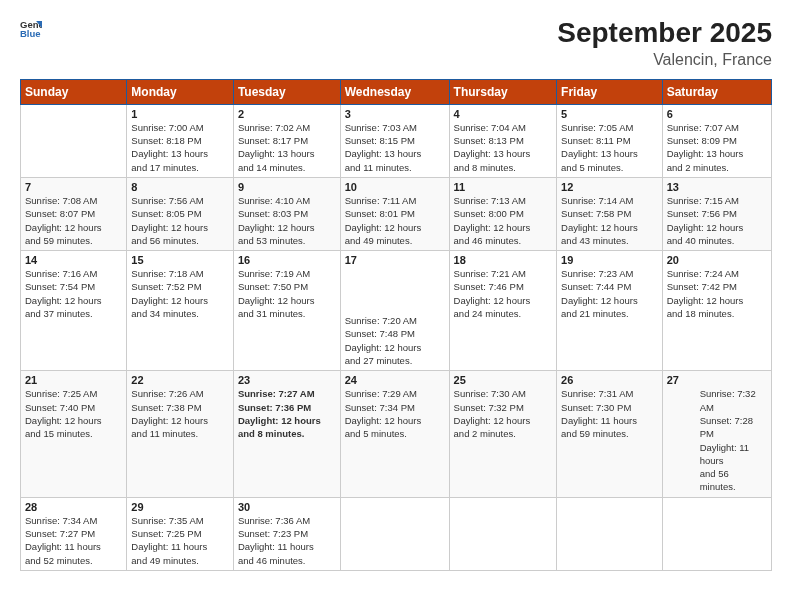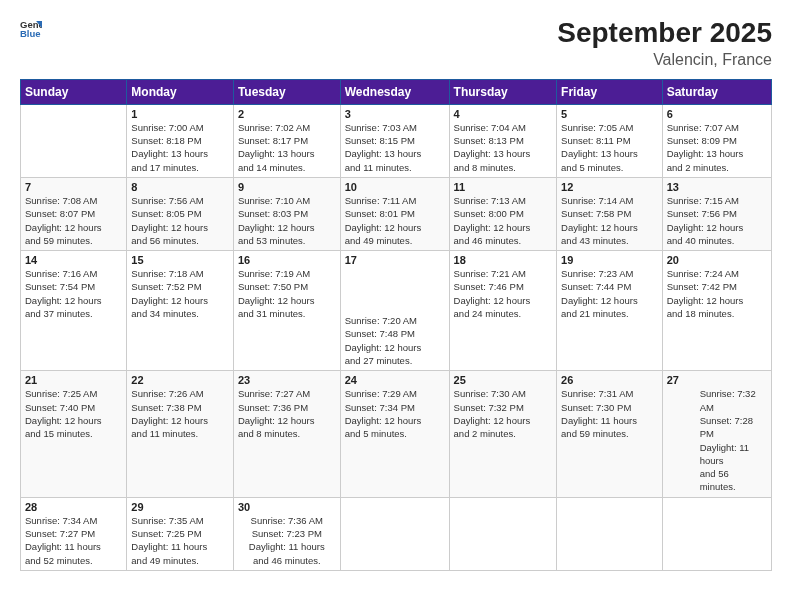--- a/index.html
+++ b/index.html
@@ -44,21 +44,21 @@
       font-size: 16px;
       color: #555;
       margin-top: 2px;
     }
     .calendar {
       width: 100%;
       border-collapse: collapse;
       border: 1px solid #ccc;
     }
     .calendar th {
-      background: #4c1d95;
+      background: #c2410c;
       color: #fff;
       font-size: 12px;
       font-weight: bold;
       padding: 5px 4px;
       text-align: left;
       border: 1px solid #1e5a9e;
     }
     .calendar td {
       vertical-align: top;
       border: 1px solid #ccc;
@@ -172,21 +172,21 @@
           </td>
           <td>
             <span class="day-num">8</span>
             <div class="day-info" style="white-space: pre-line;">Sunrise: 7:56 AM
 Sunset: 8:05 PM
 Daylight: 12 hours
 and 56 minutes.</div>
           </td>
           <td>
             <span class="day-num">9</span>
-            <div class="day-info" style="white-space: pre-line;">Sunrise: 7:10 AM
+            <div class="day-info" style="white-space: pre-line;">Sunrise: 4:10 AM
 Sunset: 8:03 PM
 Daylight: 12 hours
 and 53 minutes.</div>
           </td>
           <td>
             <span class="day-num">10</span>
             <div class="day-info" style="white-space: pre-line;">Sunrise: 7:11 AM
 Sunset: 8:01 PM
 Daylight: 12 hours
 and 49 minutes.</div>
@@ -274,21 +274,21 @@
           </td>
           <td>
             <span class="day-num">22</span>
             <div class="day-info" style="white-space: pre-line;">Sunrise: 7:26 AM
 Sunset: 7:38 PM
 Daylight: 12 hours
 and 11 minutes.</div>
           </td>
           <td>
             <span class="day-num">23</span>
-            <div class="day-info" style="white-space: pre-line;">Sunrise: 7:27 AM
+            <div class="day-info" style="white-space: pre-line; font-weight: bold;">Sunrise: 7:27 AM
 Sunset: 7:36 PM
 Daylight: 12 hours
 and 8 minutes.</div>
           </td>
           <td>
             <span class="day-num">24</span>
             <div class="day-info" style="white-space: pre-line;">Sunrise: 7:29 AM
 Sunset: 7:34 PM
 Daylight: 12 hours
 and 5 minutes.</div>
@@ -325,21 +325,21 @@
           </td>
           <td>
             <span class="day-num">29</span>
             <div class="day-info" style="white-space: pre-line;">Sunrise: 7:35 AM
 Sunset: 7:25 PM
 Daylight: 11 hours
 and 49 minutes.</div>
           </td>
           <td>
             <span class="day-num">30</span>
-            <div class="day-info" style="white-space: pre-line; text-align: center;">Sunrise: 7:36 AM
+            <div class="day-info" style="white-space: pre-line;">Sunrise: 7:36 AM
 Sunset: 7:23 PM
 Daylight: 11 hours
 and 46 minutes.</div>
           </td>
           <td class="empty-cell"></td>
           <td class="empty-cell"></td>
           <td class="empty-cell"></td>
           <td class="empty-cell"></td>
         </tr>
       </tbody>

